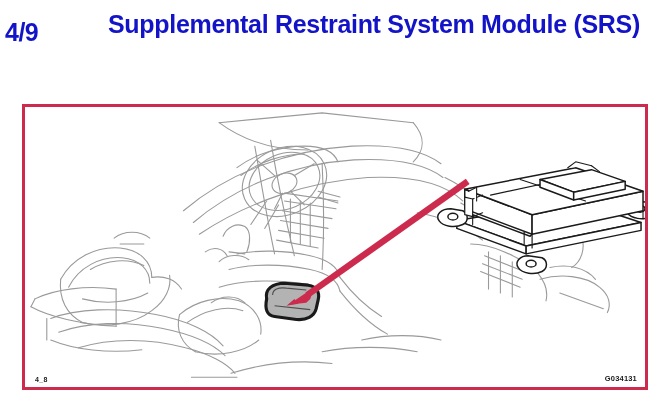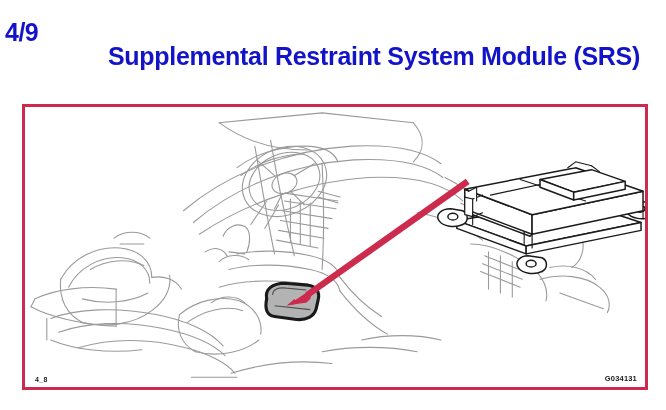--- a/index.html
+++ b/index.html
@@ -37,21 +37,20 @@
   #slide-title {
     position: absolute;
     left: 108px;
     top: 9px;
     width: 550px;
     font-size: 25px;
     font-weight: bold;
     color: #1313c8;
     line-height: 31px;
     letter-spacing: -0.3px;
-    margin-top: 32px;
   }
   
   #figure-frame {
     position: absolute;
     left: 22px;
     top: 104px;
     width: 626px;
     height: 286px;
     border: 3px solid #cc2b4d;
     box-sizing: border-box;

